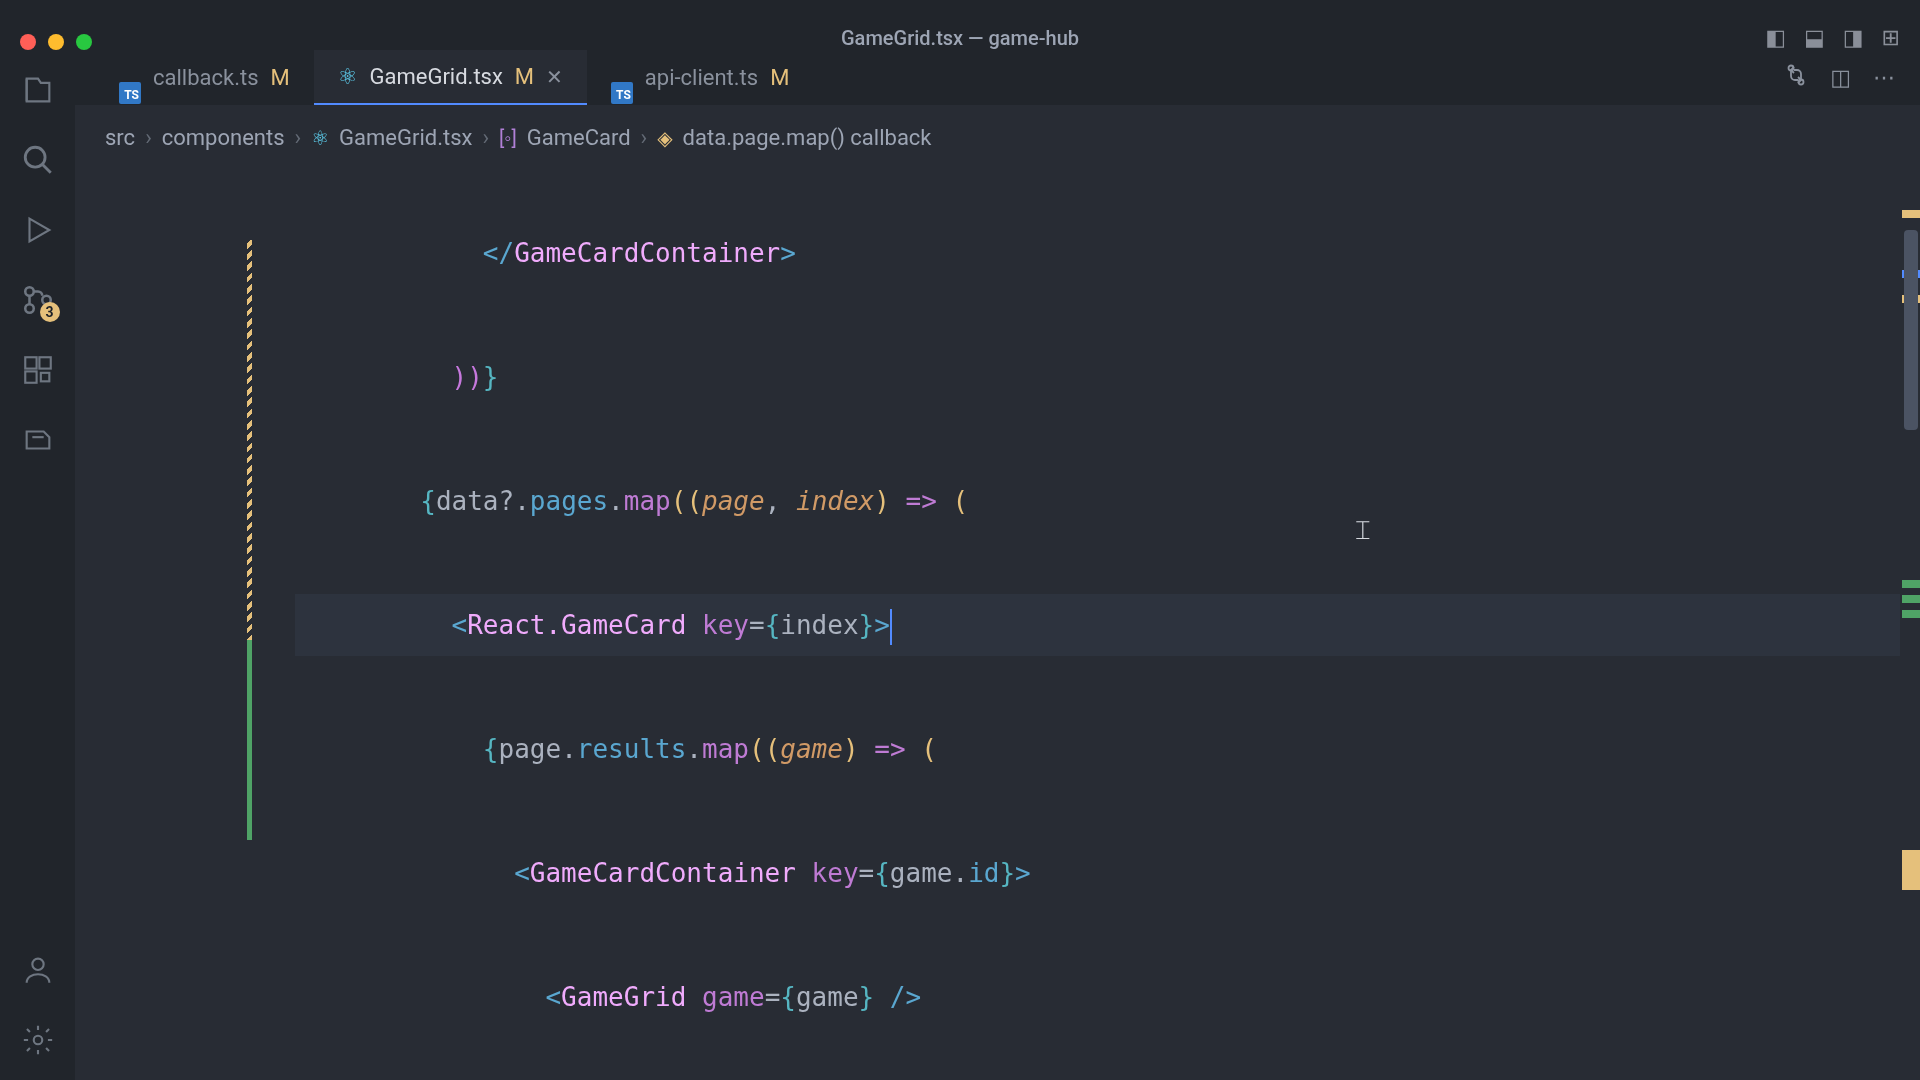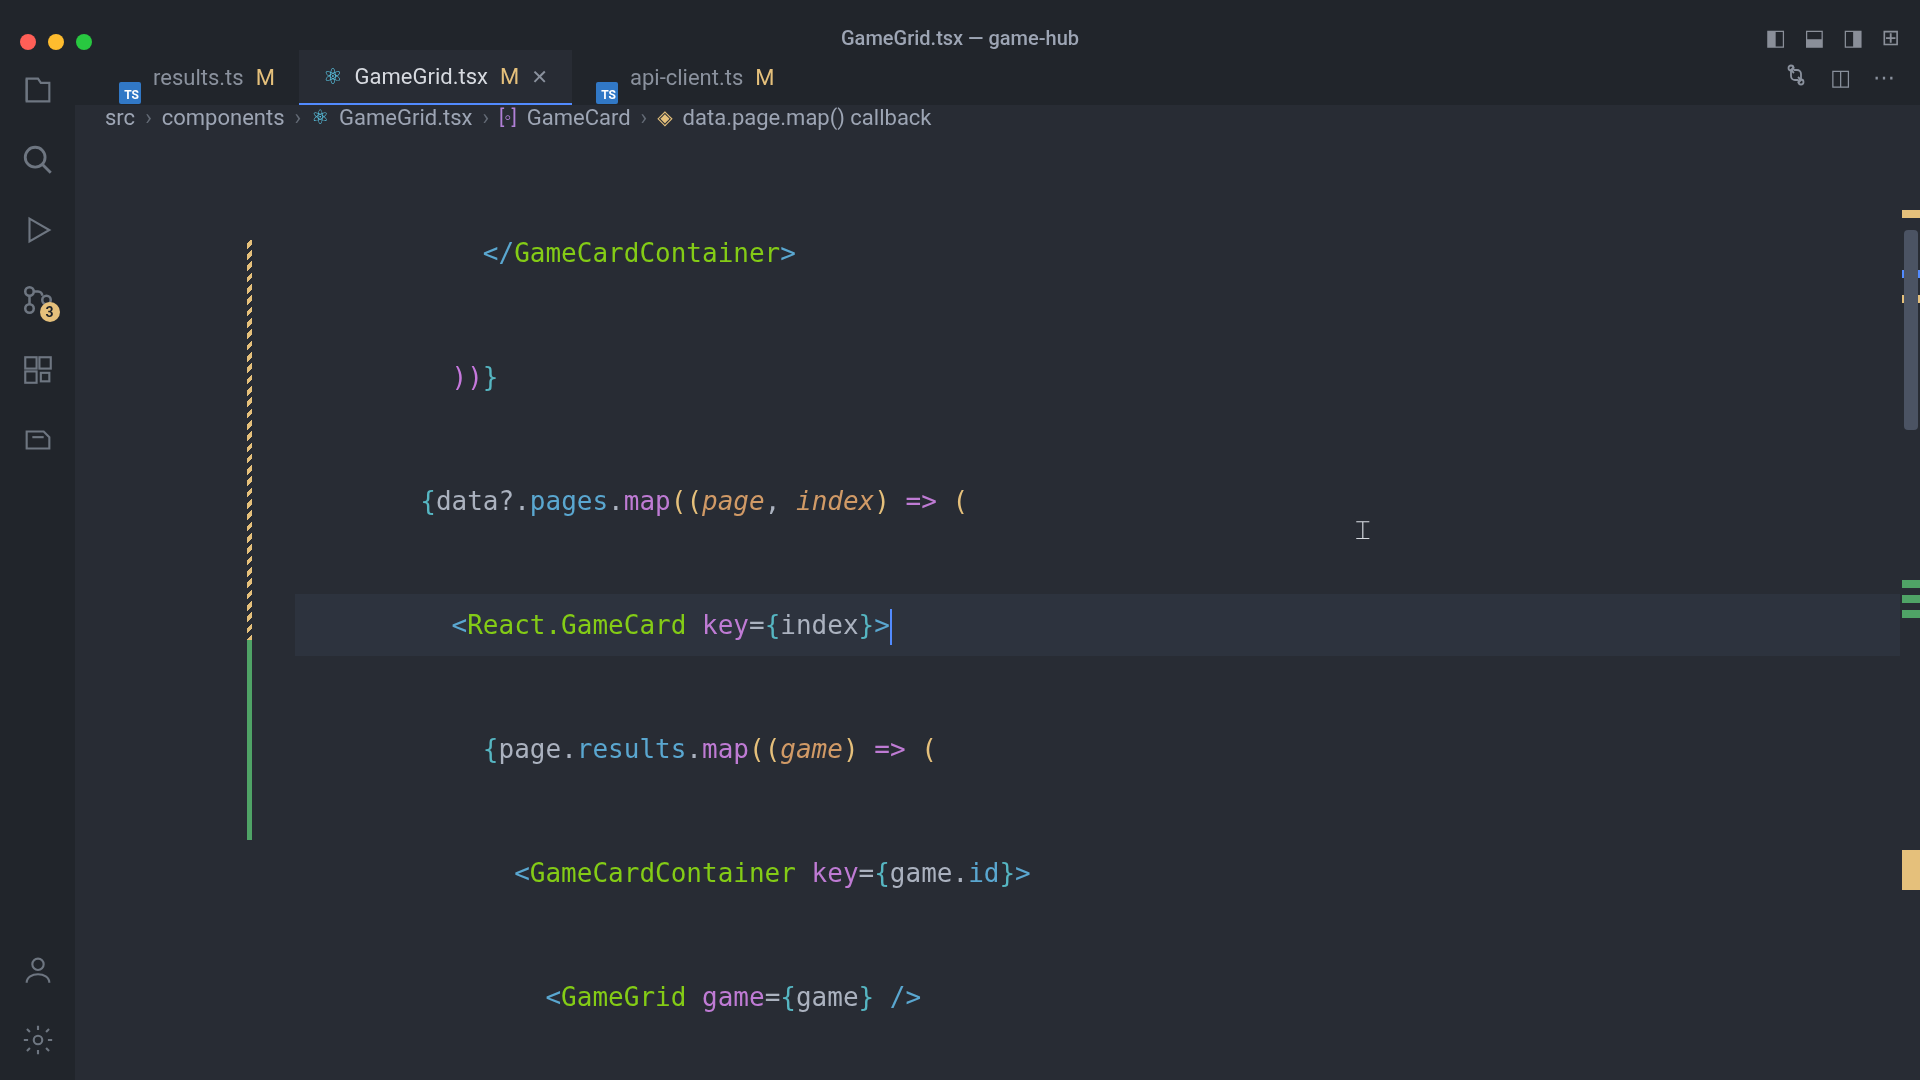--- a/index.html
+++ b/index.html
@@ -156,21 +156,21 @@
   display: flex;
   align-items: center;
   gap: 22px;
   padding-right: 25px;
   color: #8a919d;
   font-size: 22px;
 }
 .breadcrumbs {
   height: 45px;
   display: flex;
-  align-items: flex-start;
+  align-items: flex-end;
   padding-left: 30px;
   gap: 10px;
   font-size: 22px;
   color: #9da5b4;
   background: #282c34;
 }
 .breadcrumbs .sep { color: #636a75; }
 .breadcrumbs .crumb-icon { font-size: 20px; }
 .breadcrumbs .react-icon { color: #61dafb; }
 .breadcrumbs .sym-icon { color: #b180d7; }
@@ -206,21 +206,21 @@
   flex: 1;
   padding: 10px 20px 20px 40px;
   font-family: "SF Mono", Monaco, Menlo, Consolas, monospace;
   font-size: 26px;
   line-height: 62px;
   white-space: pre;
   color: #abb2bf;
 }
 .code .line { display: block; min-height: 62px; }
 .tk-tag { color: #5aa7d0; }
-.tk-comp { color: #84cc16; text-align: center; }
+.tk-comp { color: #f0abfc; text-align: center; }
 .tk-attr { color: #bf7bd4; }
 .tk-punc { color: #abb2bf; }
 .tk-var { color: #abb2bf; }
 .tk-param { color: #d19a66; font-style: italic; }
 .tk-func { color: #bf7bd4; }
 .tk-arrow { color: #bf7bd4; }
 .tk-prop { color: #5aa7d0; text-align: right; }
 .tk-yellow { color: #e5c07b; }
 .tk-brace-pink { color: #c678dd; }
 .tk-brace-blue { color: #56b6c2; }
@@ -342,21 +342,21 @@
             <path d="M12 2v3M12 19v3M4.2 4.2l2.1 2.1M17.7 17.7l2.1 2.1M2 12h3M19 12h3M4.2 19.8l2.1-2.1M17.7 6.3l2.1-2.1"></path>
           </svg>
       </div>
     </div>
   </div>
 
   <div class="editor-region">
     <div class="tab-bar">
       <div class="tab">
         <span class="ts-icon">TS</span>
-        <span>results.ts</span>
+        <span>callback.ts</span>
         <span class="mod">M</span>
       </div>
       <div class="tab active">
         <span class="react-icon">⚛</span>
         <span>GameGrid.tsx</span>
         <span class="mod">M</span>
         <span class="close">✕</span>
       </div>
       <div class="tab">
         <span class="ts-icon">TS</span>

